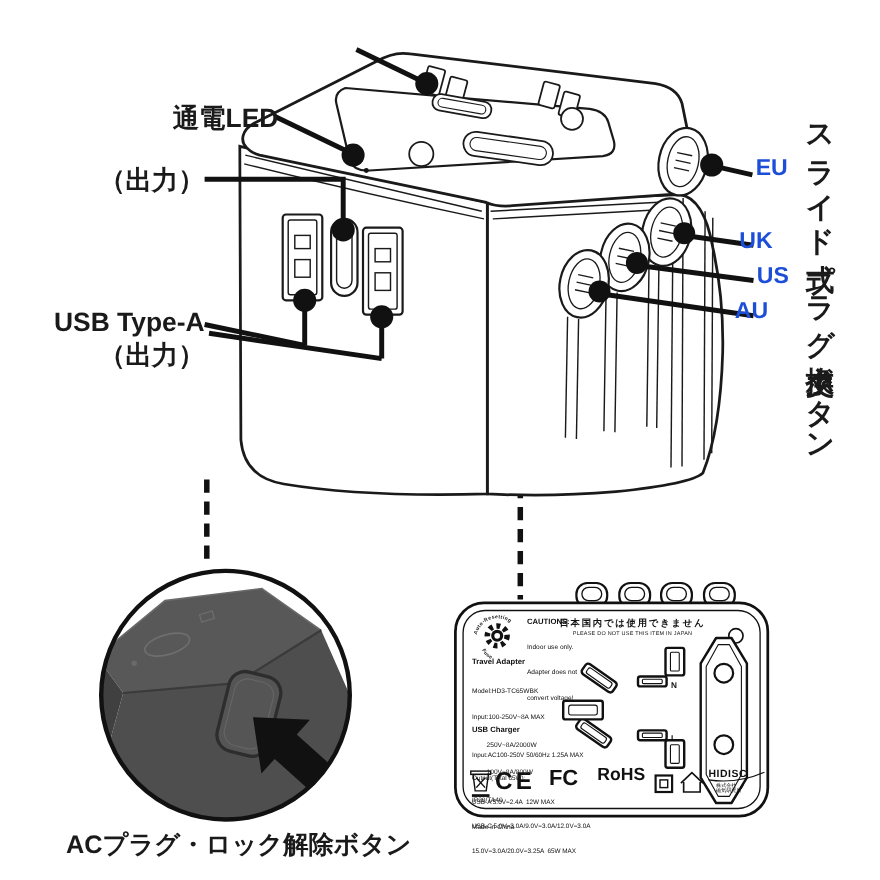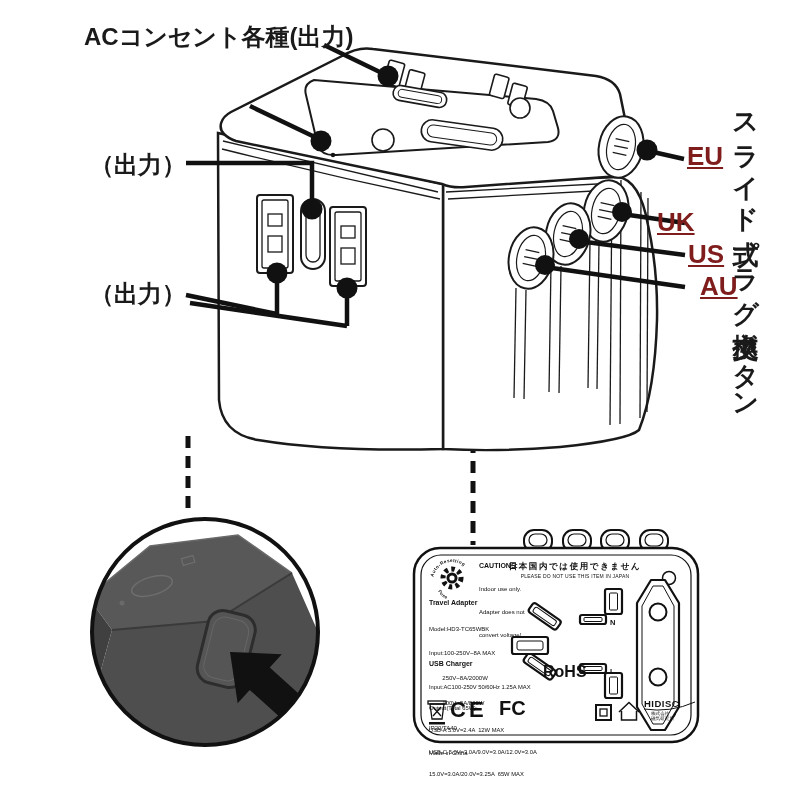--- a/index.html
+++ b/index.html
@@ -1,21 +1,21 @@
 <!DOCTYPE html>
 <html><head>
 <meta charset="utf-8">
 <style>
   html,body{margin:0;padding:0;background:#fff;}
   .stage{position:relative;width:800px;height:800px;background:#fff;overflow:hidden;
          font-family:"Liberation Sans","DejaVu Sans",sans-serif;color:#1a1a1a;}
   .stage svg{position:absolute;left:0;top:0;}
   .lbl{position:absolute;font-weight:700;font-size:24px;color:#1a1a1a;white-space:nowrap;}
   .lbl2{line-height:30px;text-align:right;}
-  .plug{position:absolute;font-weight:700;font-size:26px;color:#7f1d1d;text-decoration:underline;}
+  .plug{position:absolute;font-weight:700;font-size:21px;color:#1d4ed8;}
   .vtext{position:absolute;writing-mode:vertical-rl;text-orientation:mixed;
          font-size:26px;font-weight:600;letter-spacing:1px;color:#1a1a1a;}
   .botlbl{position:absolute;font-weight:700;font-size:23px;color:#1a1a1a;white-space:nowrap;}
   .tiny-title{position:absolute;font-size:7px;font-weight:700;color:#111;white-space:pre;}
   .tiny{position:absolute;font-size:6px;line-height:7.6px;color:#111;white-space:pre;}
   .spec{position:absolute;font-size:6px;line-height:8.3px;color:#111;white-space:pre;}
   .spec2{position:absolute;font-size:5.8px;line-height:7.3px;color:#111;white-space:pre;}
   .warnjp{position:absolute;font-size:8.5px;font-weight:700;letter-spacing:1.6px;
           text-align:center;color:#111;white-space:nowrap;}
   .warnen{position:absolute;font-size:5px;letter-spacing:.2px;text-align:center;color:#111;white-space:nowrap;}
@@ -246,36 +246,38 @@
     <circle cx="312" cy="209" r="10.5"></circle>
     <circle cx="277" cy="273" r="10.5"></circle>
     <circle cx="347" cy="288" r="10.5"></circle>
     <circle cx="647" cy="150" r="10.5"></circle>
     <circle cx="622" cy="212" r="10"></circle>
     <circle cx="579" cy="239" r="10"></circle>
     <circle cx="545" cy="265" r="10"></circle>
   </g>
 </svg>
 
-<div class="lbl" style="left:84px;top:21px;">ACコンセント各種(出力)</div>
+<div class="lbl" style="left:157px;top:91px;">通電LED</div>
 
 <div class="lbl lbl2" style="left:38px;top:150px;width:148px;">
   <div>（出力）</div>
 </div>
 <div class="lbl lbl2" style="left:38px;top:279px;width:148px;">
+  <div>USB Type-A</div>
   <div>（出力）</div>
 </div>
 
 <div class="plug" style="left:687px;top:141px;">EU</div>
-<div class="plug" style="left:657px;top:207px;">UK</div>
+<div class="plug" style="left:672px;top:207px;">UK</div>
 <div class="plug" style="left:688px;top:239px;">US</div>
-<div class="plug" style="left:700px;top:271px;">AU</div>
+<div class="plug" style="left:668px;top:271px;">AU</div>
 
 <div class="vtext" style="left:729px;top:97px;">スライド式プラグ交換ボタン</div>
 
+<div class="botlbl" style="left:60px;top:752px;width:305px;text-align:center;">ACプラグ・ロック解除ボタン</div>
 
 <div class="tiny-title" style="left:479px;top:562px;">CAUTIONS:</div>
 <div class="tiny" style="left:479px;top:571px;">
   <div>Indoor use only.</div>
   <div>Adapter does not</div>
   <div>convert voltage!</div>
 </div>
 <div class="warnjp" style="left:500px;top:561px;width:150px;">日本国内では使用できません</div>
 <div class="warnen" style="left:500px;top:573px;width:150px;">PLEASE DO NOT USE THIS ITEM IN JAPAN</div>
 
@@ -292,20 +294,20 @@
 <div class="spec2" style="left:429px;top:669px;">
   <div>Input:AC100-250V 50/60Hz 1.25A MAX</div>
   <div>Output(Total 65W):</div>
   <div>USB-A 5.0V=2.4A  12W MAX</div>
   <div>USB-C 5.0V=3.0A/9.0V=3.0A/12.0V=3.0A</div>
   <div>15.0V=3.0A/20.0V=3.25A  65W MAX</div>
 </div>
 
 <div class="cert" style="left:450px;top:697px;font-size:22px;font-weight:700;letter-spacing:3px;">CE</div>
 <div class="cert" style="left:499px;top:697px;font-size:20px;font-weight:700;">FC</div>
-<div class="cert" style="left:543px;top:663px;font-size:16px;font-weight:600;">RoHS</div>
+<div class="cert" style="left:543px;top:696px;font-size:16px;font-weight:600;">RoHS</div>
 <div class="cert" style="left:644px;top:698px;font-size:9.5px;font-weight:800;letter-spacing:.5px;">HIDISC</div>
 <div class="cert" style="left:651px;top:711px;font-size:4.6px;line-height:5.4px;">
   <div>株式会社</div>
   <div>磁気研究所</div>
 </div>
 
 </div>
 
 </body></html>

